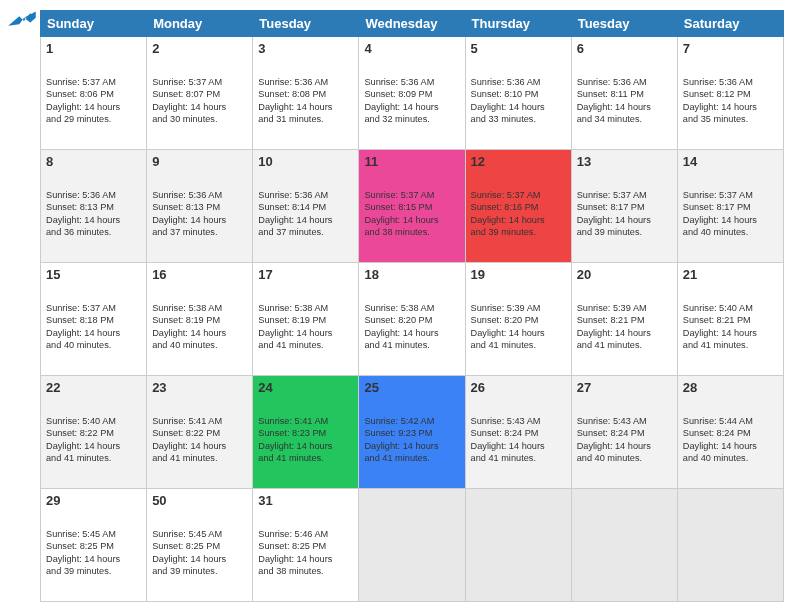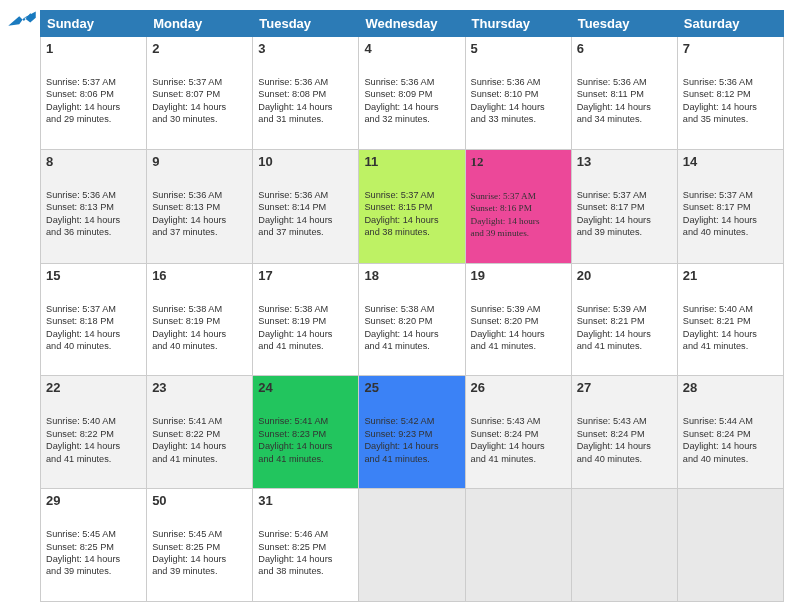--- a/index.html
+++ b/index.html
@@ -200,28 +200,28 @@
 Daylight: 14 hours
 and 37 minutes.</div>
           </td>
           <td style="background: rgb(242, 242, 242);">
             <span class="day-num">10</span>
             <div class="cell-content" style="white-space: pre-line;">Sunrise: 5:36 AM
 Sunset: 8:14 PM
 Daylight: 14 hours
 and 37 minutes.</div>
           </td>
-          <td style="background: #bef264;">
+          <td style="background: #ec4899;">
             <span class="day-num">11</span>
             <div class="cell-content" style="white-space: pre-line;">Sunrise: 5:37 AM
 Sunset: 8:15 PM
 Daylight: 14 hours
 and 38 minutes.</div>
           </td>
-          <td style="background: #ec4899; font-family: Liberation Serif, serif;">
+          <td style="background: #ef4444;">
             <span class="day-num">12</span>
             <div class="cell-content" style="white-space: pre-line;">Sunrise: 5:37 AM
 Sunset: 8:16 PM
 Daylight: 14 hours
 and 39 minutes.</div>
           </td>
           <td style="background: rgb(242, 242, 242);">
             <span class="day-num">13</span>
             <div class="cell-content" style="white-space: pre-line;">Sunrise: 5:37 AM
 Sunset: 8:17 PM

